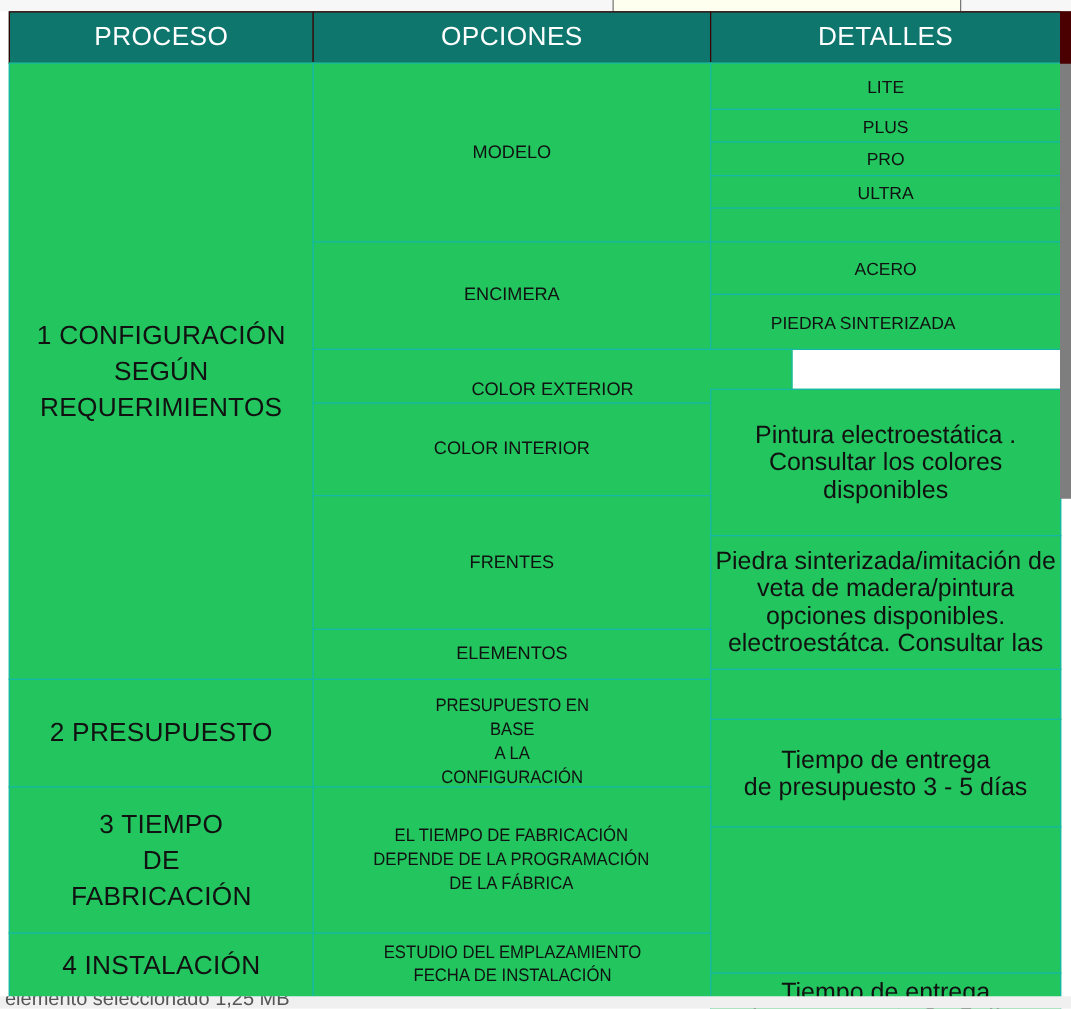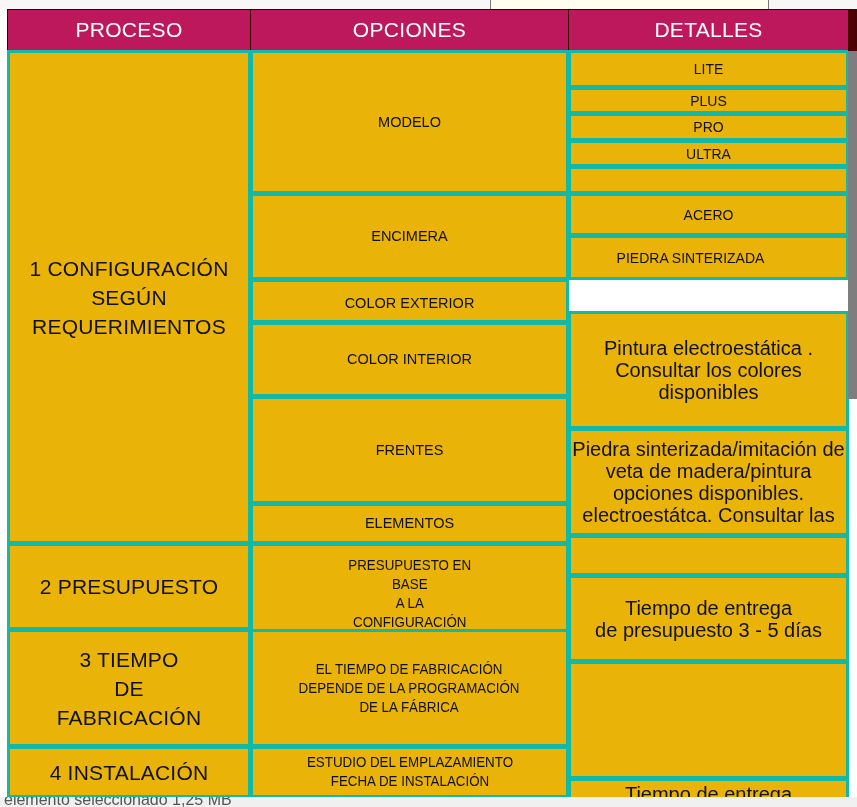--- a/index.html
+++ b/index.html
@@ -8,25 +8,25 @@
     background:#ffffff;
     font-family:"Liberation Sans", sans-serif;
     color:#111;
   }
   
   .top-strip { position:absolute; left:0; top:0; width:857px; height:9px; background:#f7f7f7; }
   .top-tab { position:absolute; top:0; height:9px; background:#fffff0; border-left:1px solid #777; border-right:1px solid #777; }
   .cell {
     position:absolute; box-sizing:border-box;
     display:flex; align-items:center; justify-content:center; text-align:center;
-    border:3px solid #14b8a6;
-    background:#eab308;
+    border:1px solid #14b8a6;
+    background:#22c55e;
   }
   .hdr {
-    background:#be185d; color:#fff; font-size:21px; letter-spacing:0.3px;
+    background:#0f766e; color:#fff; font-size:21px; letter-spacing:0.3px;
     border:1px solid #3a0000;
   }
   .proc { font-size:21px; line-height:29px; letter-spacing:0.2px; }
   .opt { font-size:14.5px; line-height:19px; }
   .opt-narrow { font-size:14.5px; line-height:19px; transform:scaleX(0.92); }
   .det-small { font-size:14px; }
   .det { font-size:20px; font-weight:normal; line-height:22px;margin-top:32px; }
   .shadow-bar { position:absolute; left:848px; top:9px; width:9px; height:390px; background:#7e7e7e; }
   .shadow-bar-top { position:absolute; left:848px; top:9px; width:9px; height:42px; background:#4a0000; }
   .status {
@@ -84,21 +84,21 @@
   <div class="cell opt" style="left:250px; top:193px; width:319px; height:87px;">
     <span>ENCIMERA</span>
   </div>
   <div class="cell det-small" style="left:568px; top:193px; width:281px; height:43px;">
     <span>ACERO</span>
   </div>
   <div class="cell det-small" style="left:568px; top:235px; width:281px; height:45px; padding-right:36px;">
     <span>PIEDRA SINTERIZADA</span>
   </div>
 
-  <div class="cell opt" style="left:250px; top:279px; width:319px; height:44px; align-items:flex-start; padding-top:12px;">
+  <div class="cell opt" style="left:250px; top:279px; width:384px; height:44px; align-items:flex-end; padding-top:12px;">
     <span>COLOR EXTERIOR</span>
   </div>
   <div class="cell opt" style="left:250px; top:322px; width:319px; height:75px;">
     <span>COLOR INTERIOR</span>
   </div>
   <div class="cell det" style="left:568px; top:279px; width:281px; height:118px;">
     <div>
       <div>Pintura electroestática .</div>
       <div>Consultar los colores</div>
       <div>disponibles</div>

